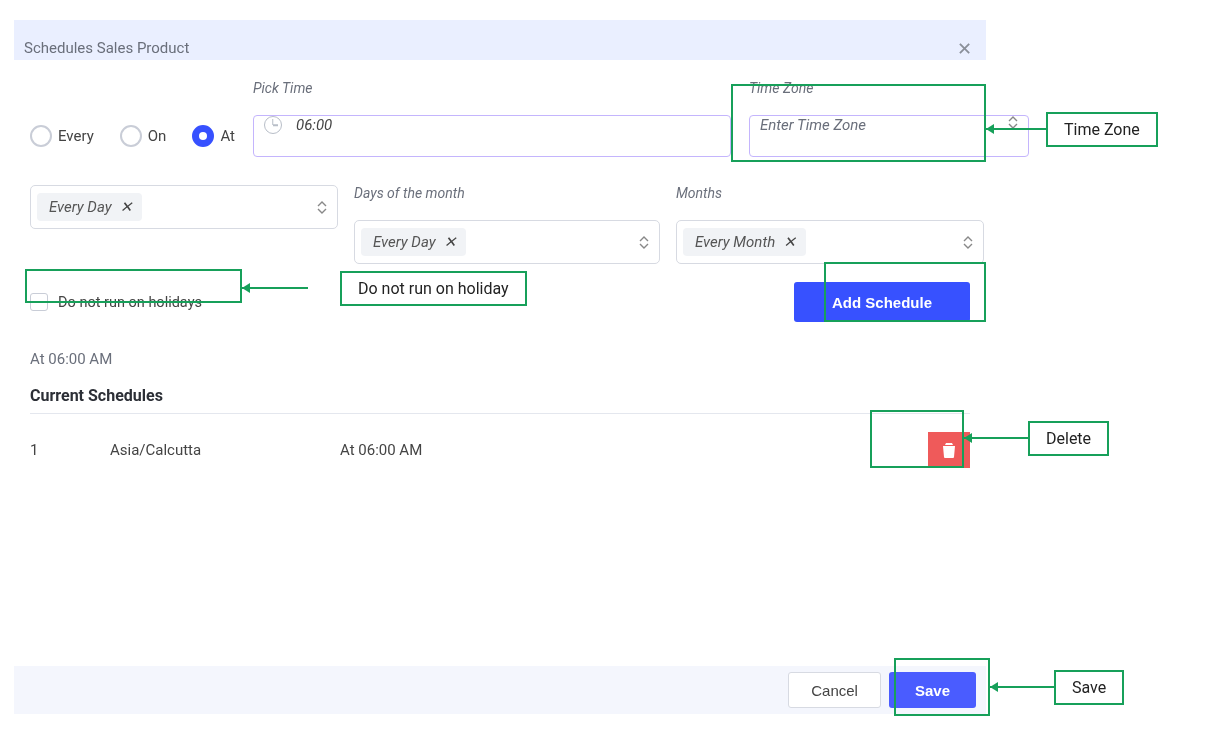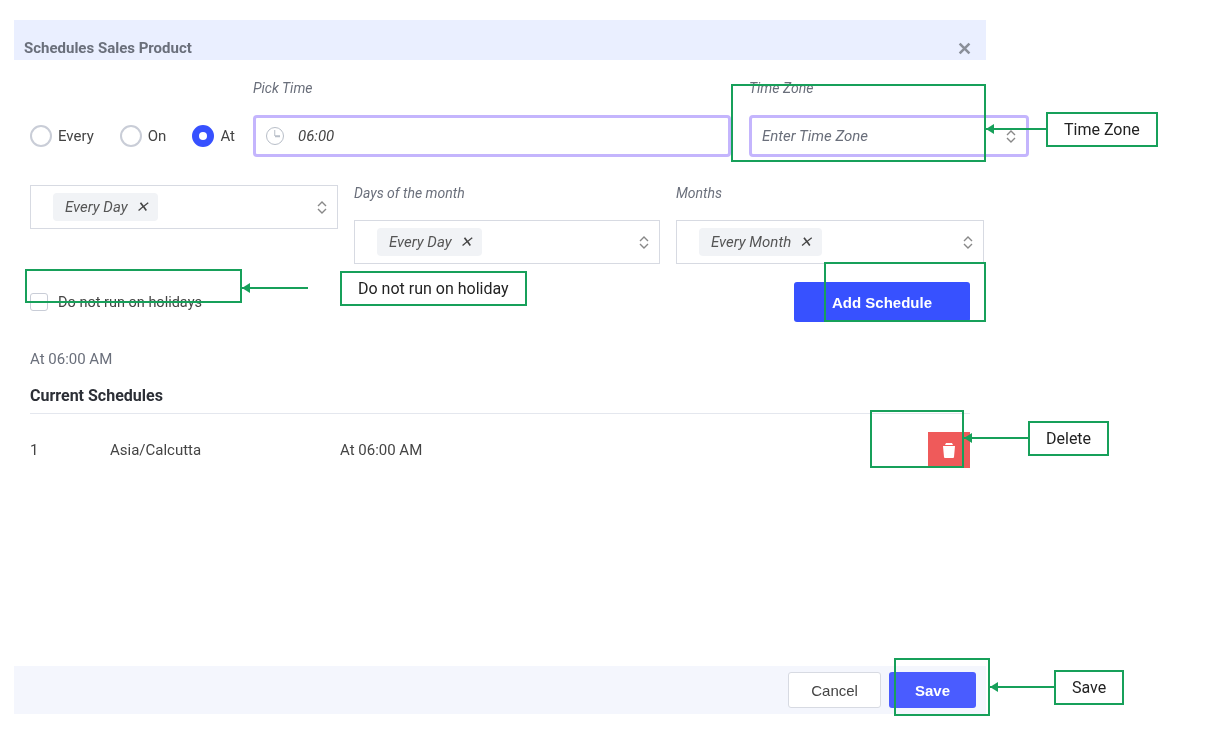--- a/index.html
+++ b/index.html
@@ -21,21 +21,20 @@
     background: #fff;
   }
   .modal-header {
     height: 40px;
     background: #eaefff;
     display: flex;
     align-items: center;
     justify-content: space-between;
     padding: 16px 14px 0 10px;
     color: #6a6f7b;
-    font-weight: bold;
   }
   .modal-header .title { font-size: 15px; }
   .close-x {
     font-size: 18px;
     color: #8a8f99;
     cursor: pointer;
   }
   .modal-body {
     padding: 20px 16px 0 16px;
   }
@@ -53,22 +52,22 @@
   }
   .radio.checked .radio-circle::after {
     content: ""; position: absolute; left: 50%; top: 50%;
     width: 8px; height: 8px; border-radius: 50%; background: #fff;
     transform: translate(-50%, -50%);
   }
 
   .field-block { display: flex; flex-direction: column; gap: 19px; font-style: italic; }
   .field-label { font-size: 14px; color: #6a6f7b; }
   .input-box {
-    height: 42px; border: 3px solid #c4b5fd; border-radius: 4px;
-    background: #fff; display: flex; align-items: center; padding: 0 10px;
+    height: 42px; border: 1px solid #c4b5fd; border-radius: 4px;
+    background: #fff; display: flex; align-items: flex-start; padding: 0 10px;
     font-size: 15px; color: #444;
   }
   .picktime { width: 478px; }
   .clock-icon {
     width: 18px; height: 18px; border-radius: 50%;
     border: 1.5px solid #b8bec8; margin-right: 14px; position: relative;
   }
   .clock-icon::before {
     content: ""; position: absolute; left: 50%; top: 50%;
     width: 1.5px; height: 6px; background: #b8bec8; transform-origin: bottom;
@@ -79,23 +78,23 @@
     width: 5px; height: 1.5px; background: #b8bec8; transform: translateY(-50%);
   }
 
   .timezone { width: 280px; justify-content: space-between; color: #6a6f7b; }
   .spinner { display: flex; flex-direction: column; gap: 1px; }
   .spinner svg { display:block; }
 
   
   .row2 { display: flex; gap: 16px; margin-bottom: 18px; }
   .select-box {
-    height: 44px; border: 1px solid #d7dae2; border-radius: 0; background: #fff;
+    height: 44px; border: 1px solid #d7dae2; border-radius: 5px; background: #fff;
     display: flex; align-items: center; justify-content: space-between;
-    padding: 0 10px 0 22px;
+    padding: 0 10px 0 6px;
   }
   .tag {
     display: inline-flex; align-items: center; gap: 8px;
     background: #f1f3f6; border-radius: 4px; padding: 5px 10px 5px 12px;
     color: #555; font-size: 15px;
   }
   .tag-x { color: #444; cursor: pointer; font-size: 15px; }
   .dow-field { flex: 0 0 308px; }
   .dom-field { flex: 0 0 306px; }
   .months-field { flex: 0 0 308px; }

